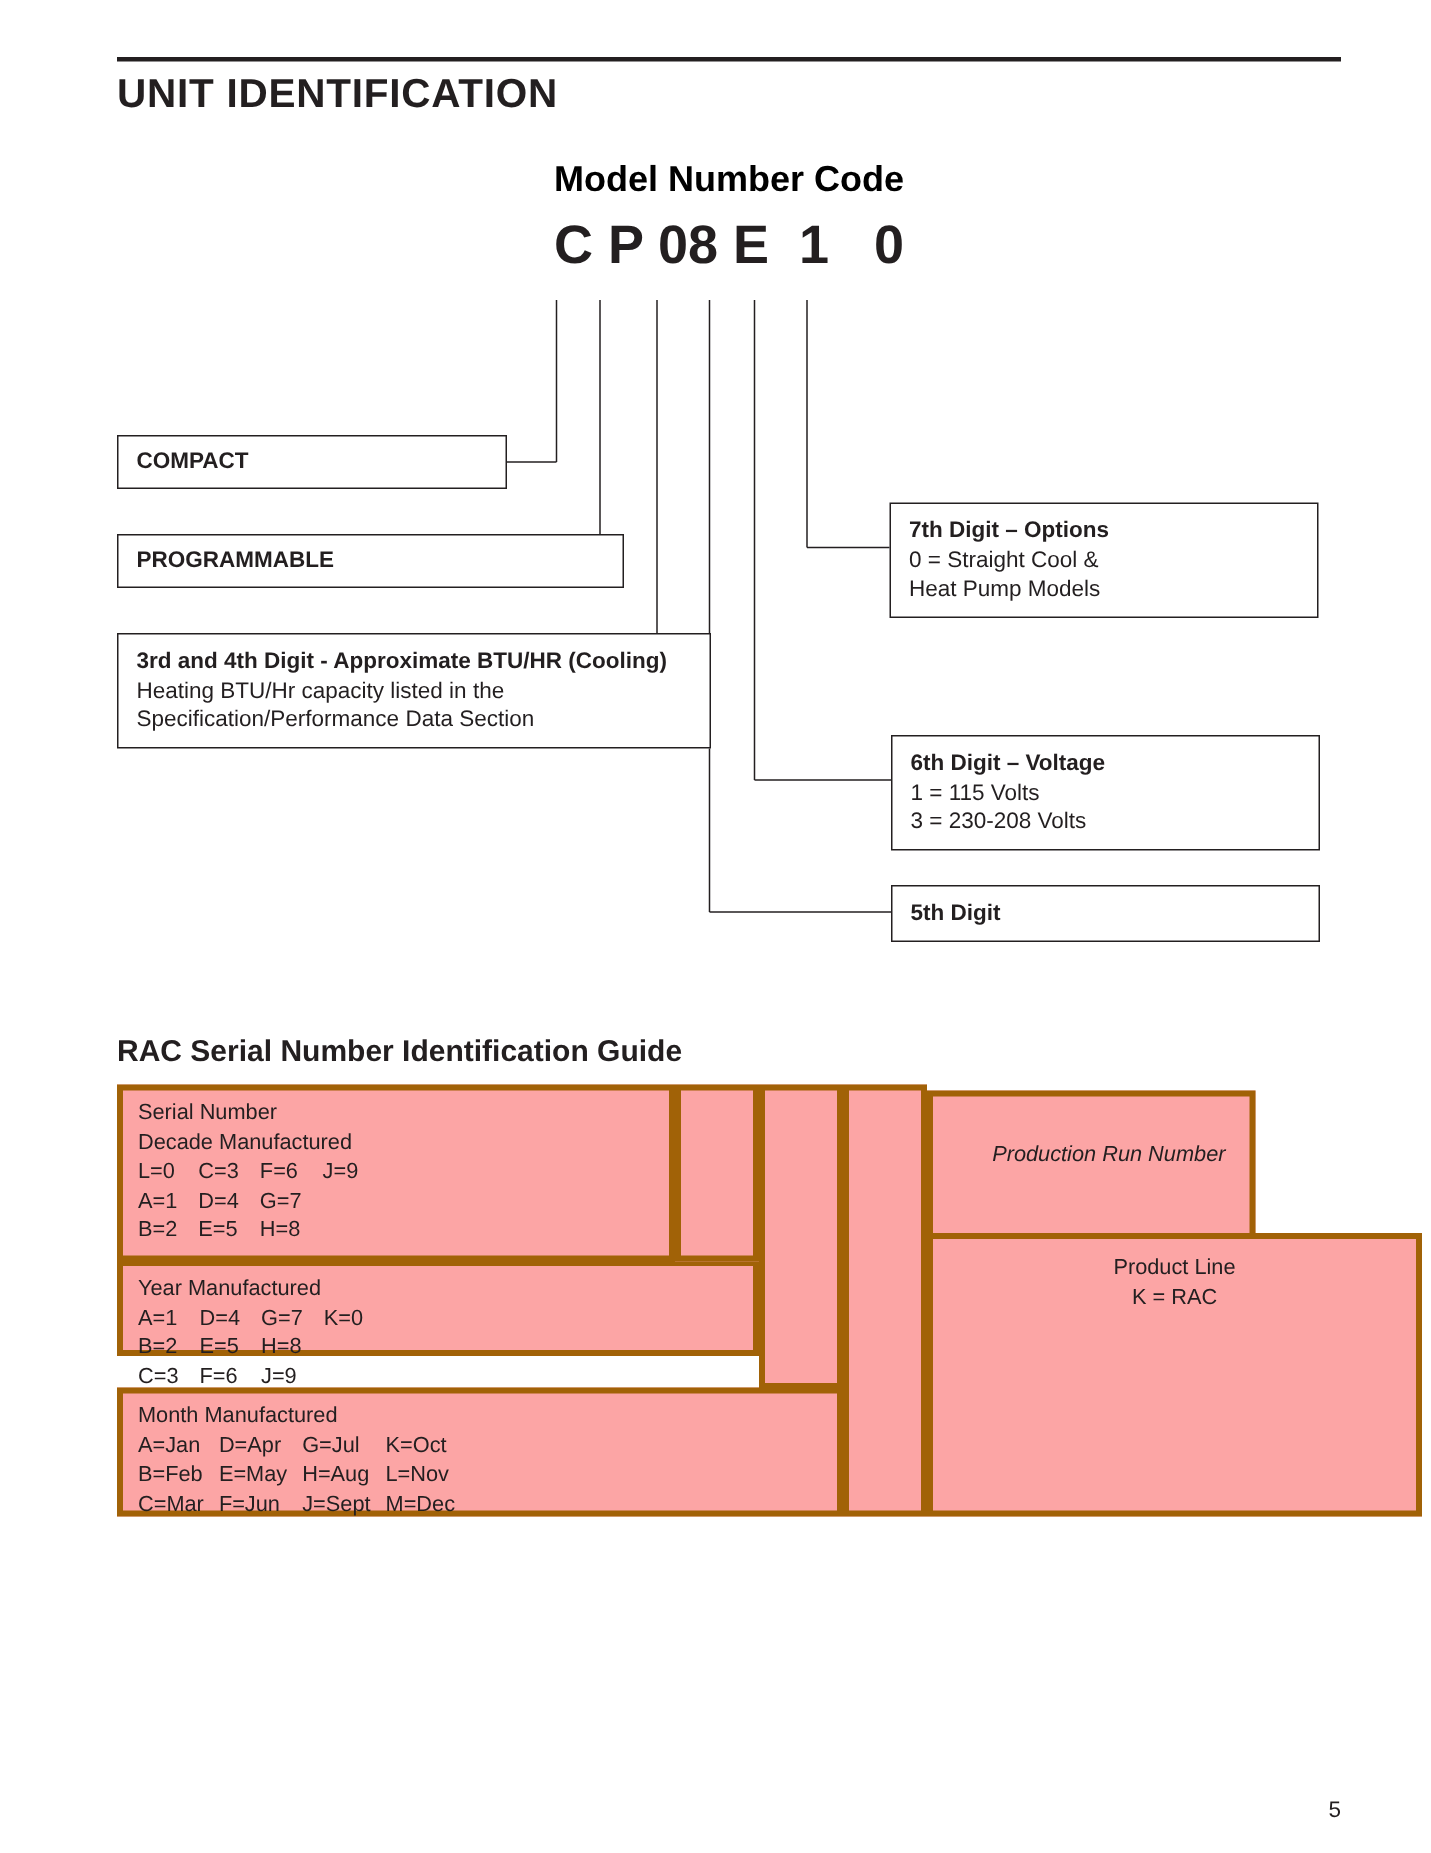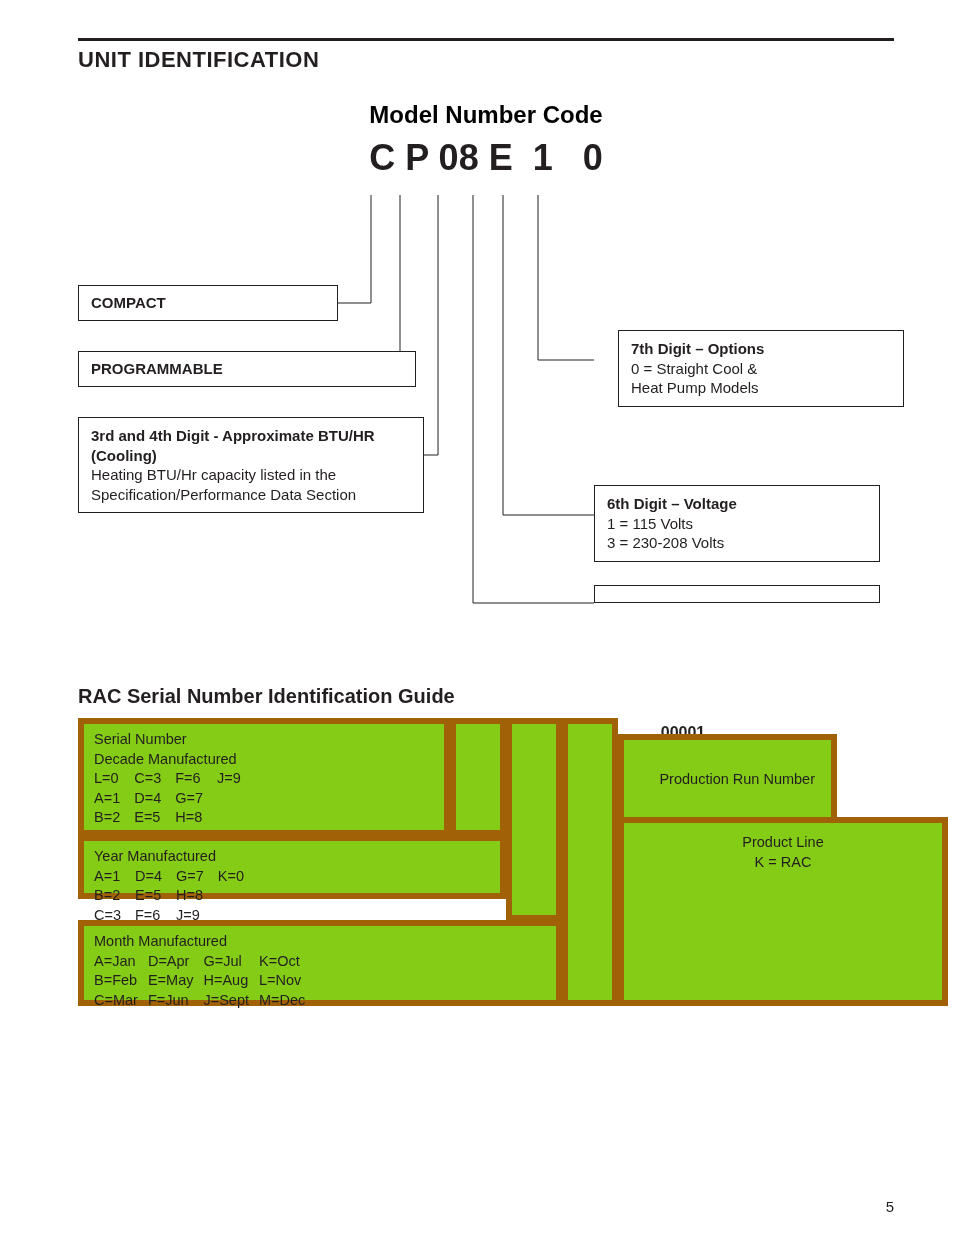--- a/index.html
+++ b/index.html
@@ -13,21 +13,21 @@
   }
   .page {
     padding: 38px 60px 0 78px;
     position:relative;
   }
   .rule {
     border-top: 3px solid #231f20;
     margin-bottom: 6px;
   }
   h1.section {
-    font-size: 22px;
+    font-size: 27px;
     font-weight: 900;
     letter-spacing: 0.5px;
     margin: 0 0 28px 0;
   }
   h2.model-title {
     text-align:center;
     font-size: 24px;
     font-weight:700;
     margin: 0 0 8px 0;
     color:#000000;
@@ -66,22 +66,22 @@
     font-size:20px;
     font-weight:700;
     margin: 30px 0 10px 0;
   }
   .serial-area {
     position:relative;
     height: 290px;
   }
   .sbox {
     position:absolute;
-    border:6px solid #a16207;
-    background:#84cc16;
+    border:4px solid #a16207;
+    background:#fca5a5;
     box-sizing:border-box;
     font-size:14.5px;
     line-height:1.35;
   }
   .sbox .hdr { padding:6px 10px; }
   .letter {
     position:absolute;
     font-weight:700;
     font-size:16px;
     text-align:center;
@@ -137,36 +137,37 @@
         <line x1="395" y1="408" x2="516" y2="408"></line>
       </g>
     </svg>
 
     <div class="dbox" style="left:0; top:156px; width:338px; height:36px; display:flex; align-items:center;">
       <span class="b">PROGRAMMABLE</span>
     </div>
     <div class="dbox" style="left:0; top:90px; width:260px; height:36px; display:flex; align-items:center;">
       <span class="b">COMPACT</span>
     </div>
-    <div class="dbox" style="left:0; top:222px; width:346px;">
+    <div class="dbox" style="left:0; top:222px; width:396px;">
       <div class="b">3rd and 4th Digit - Approximate BTU/HR (Cooling)</div>
       <div>Heating BTU/Hr capacity listed in the Specification/Performance Data Section</div>
     </div>
 
-    <div class="dbox" style="left:540px; top:135px; width:286px;">
+    <div class="dbox" style="left:515px; top:135px; width:286px;">
       <div class="b">7th Digit – Options</div>
       <div style="white-space:pre-line;">0 = Straight Cool &amp;
  Heat Pump Models</div>
     </div>
     <div class="dbox" style="left:516px; top:290px; width:286px;">
       <div class="b">6th Digit – Voltage</div>
       <div style="white-space:pre-line;">1 = 115 Volts
 3 = 230-208 Volts</div>
     </div>
     <div class="dbox" style="left:516px; top:390px; width:286px;">
+      <div class="b">5th Digit</div>
     </div>
   </div>
 
   <h3 class="serial-title">RAC Serial Number Identification Guide</h3>
 
   <div class="serial-area">
 
     <span class="letter" style="left:338px; top:6px;">L</span>
     <span class="letter" style="left:392px; top:6px;">H</span>
     <span class="letter" style="left:448px; top:6px;">G</span>
@@ -249,21 +250,21 @@
               <div class="cell">M=Dec</div>
             </div>
           </div>
       </div>
     </div>
 
     <div class="sbox" style="left:372px; top:0; width:56px; height:118px;"></div>
     <div class="sbox" style="left:428px; top:0; width:56px; height:203px;"></div>
     <div class="sbox" style="left:484px; top:0; width:56px; height:288px;"></div>
 
-    <div class="sbox" style="left:540px; top:16px; width:219px; height:100px;">
+    <div class="sbox" style="left:540px; top:4px; width:219px; height:100px;font-style:italic;">
       <div style="text-align:right; padding:30px 16px 8px 16px;">Production Run Number</div>
     </div>
     <div class="sbox" style="left:540px; top:99px; width:330px; height:189px;">
       <div style="padding:10px 16px;">
         <div style="text-align:center;">Product Line</div>
         <div style="text-align:center;">K = RAC</div>
       </div>
     </div>
   </div>
 

